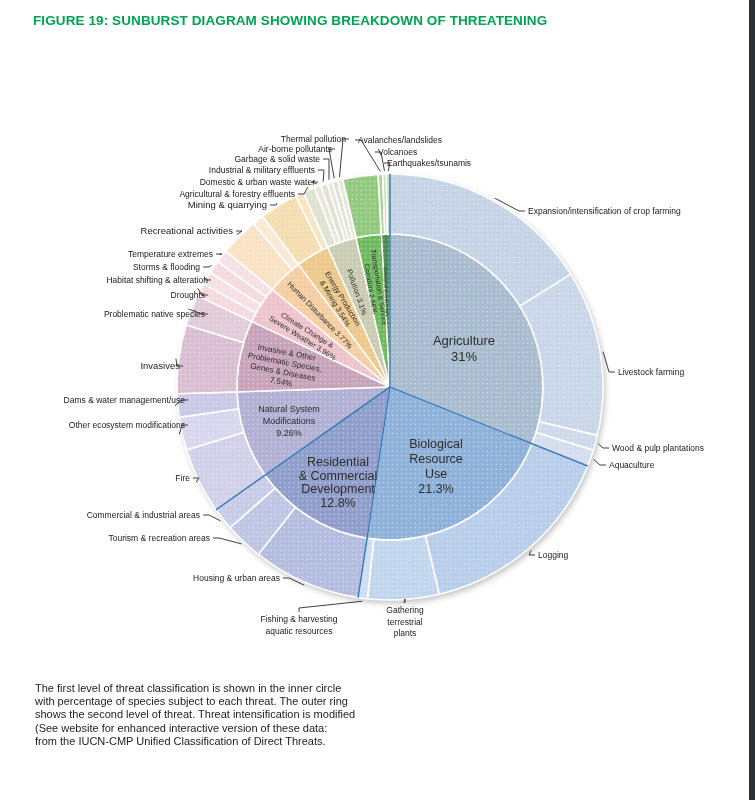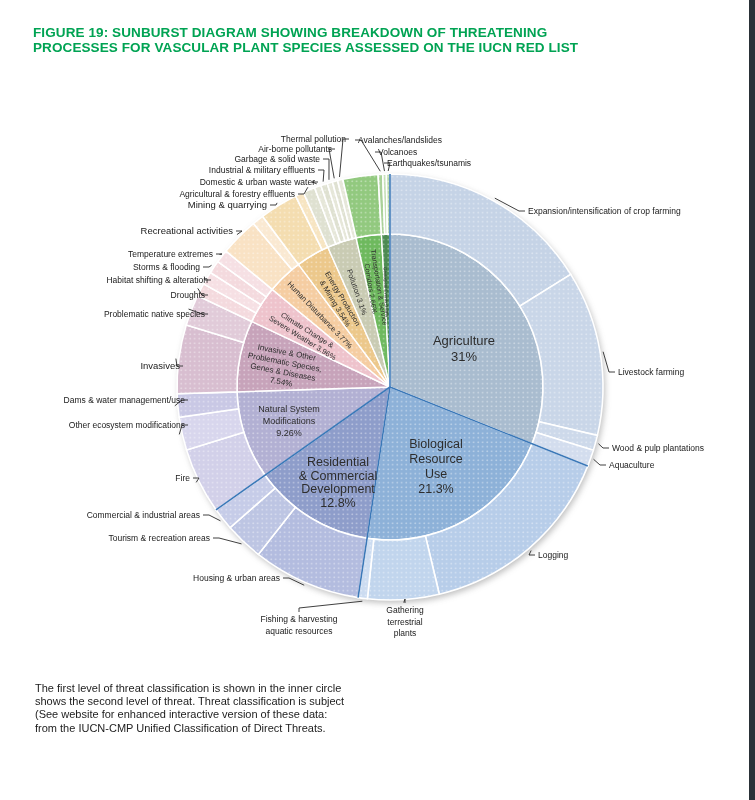--- a/index.html
+++ b/index.html
@@ -1,30 +1,29 @@
 <!DOCTYPE html>
 <html><head>
 <meta charset="utf-8">
 <style>
   html,body{margin:0;padding:0;}
   body{width:755px;height:800px;position:relative;background:#ffffff;overflow:hidden;
        font-family:"Liberation Sans",sans-serif;}
   .title{position:absolute;left:33px;top:13px;font-size:13.5px;font-weight:bold;
-         line-height:15px;letter-spacing:0.1px;margin-top:12px;}
+         line-height:15px;letter-spacing:0.1px;}
   .footer{position:absolute;left:35px;top:682px;font-size:11px;line-height:13.2px;color:#1c1c1c;}
   #chart{position:absolute;left:0;top:0;}
   .edge{position:absolute;right:0;top:0;width:6px;height:800px;background:#2a3137;}
   text{font-family:"Liberation Sans",sans-serif;}
 </style>
 </head>
 <body>
 
 <div class="title" style="color: rgb(0, 163, 83);">
   <div>FIGURE 19: SUNBURST DIAGRAM SHOWING BREAKDOWN OF THREATENING</div>
-  <div>PROCESSES FOR VASCULAR PLANT SPECIES ASSESSED ON THE IUCN RED LIST</div>
 </div>
 
 <svg id="chart" width="755" height="800" viewBox="0 0 755 800">
     <defs>
       <pattern id="dots" width="4.5" height="4.5" patternUnits="userSpaceOnUse">
      <circle cx="1.2" cy="1.2" r="0.85" fill="#ffffff" opacity="0.5"></circle>
    </pattern>
     </defs>
    <circle cx="390" cy="387" r="213" fill="#ffffff" style="filter:drop-shadow(2px 3px 3px rgba(70,70,70,.35))"></circle>
     <path d="M390,387 L390,234 A153,153 0 0 1 532.06,443.82 Z" fill="#a9bccf" stroke="#fff" stroke-width="1.4"></path>
@@ -144,18 +143,19 @@
     <text x="320" y="162" font-size="8.5" fill="#1a1a1a" text-anchor="end"><tspan x="320" dy="0">Garbage &amp; solid waste</tspan></text>
     <text x="332" y="152" font-size="8.5" fill="#1a1a1a" text-anchor="end"><tspan x="332" dy="0">Air-borne pollutants</tspan></text>
     <text x="346" y="142" font-size="8.5" fill="#1a1a1a" text-anchor="end"><tspan x="346" dy="0">Thermal pollution</tspan></text>
     <text x="358" y="143" font-size="8.5" fill="#1a1a1a" text-anchor="start"><tspan x="358" dy="0">Avalanches/landslides</tspan></text>
     <text x="378" y="155" font-size="8.5" fill="#1a1a1a" text-anchor="start"><tspan x="378" dy="0">Volcanoes</tspan></text>
     <text x="387" y="166" font-size="8.5" fill="#1a1a1a" text-anchor="start"><tspan x="387" dy="0">Earthquakes/tsunamis</tspan></text>
   </svg>
 
 <div class="footer">
   <div>The first level of threat classification is shown in the inner circle</div>
-  <div>shows the second level of threat. Threat classification is subject</div>
+  <div>with percentage of species subject to each threat. The outer ring</div>
+  <div>shows the second level of threat. Threat intensification is modified</div>
   <div>(See website for enhanced interactive version of these data:</div>
   <div>from the IUCN-CMP Unified Classification of Direct Threats.</div>
 </div>
 
 <div class="edge"></div>
 
 </body></html>

